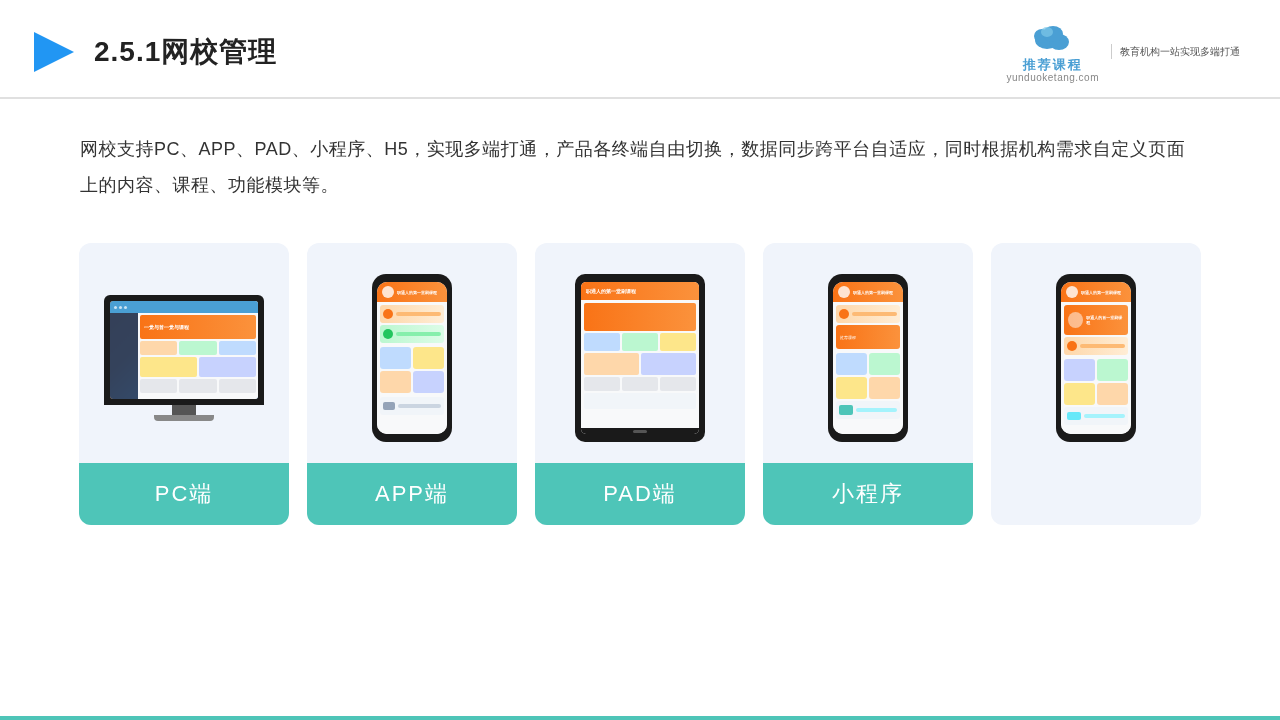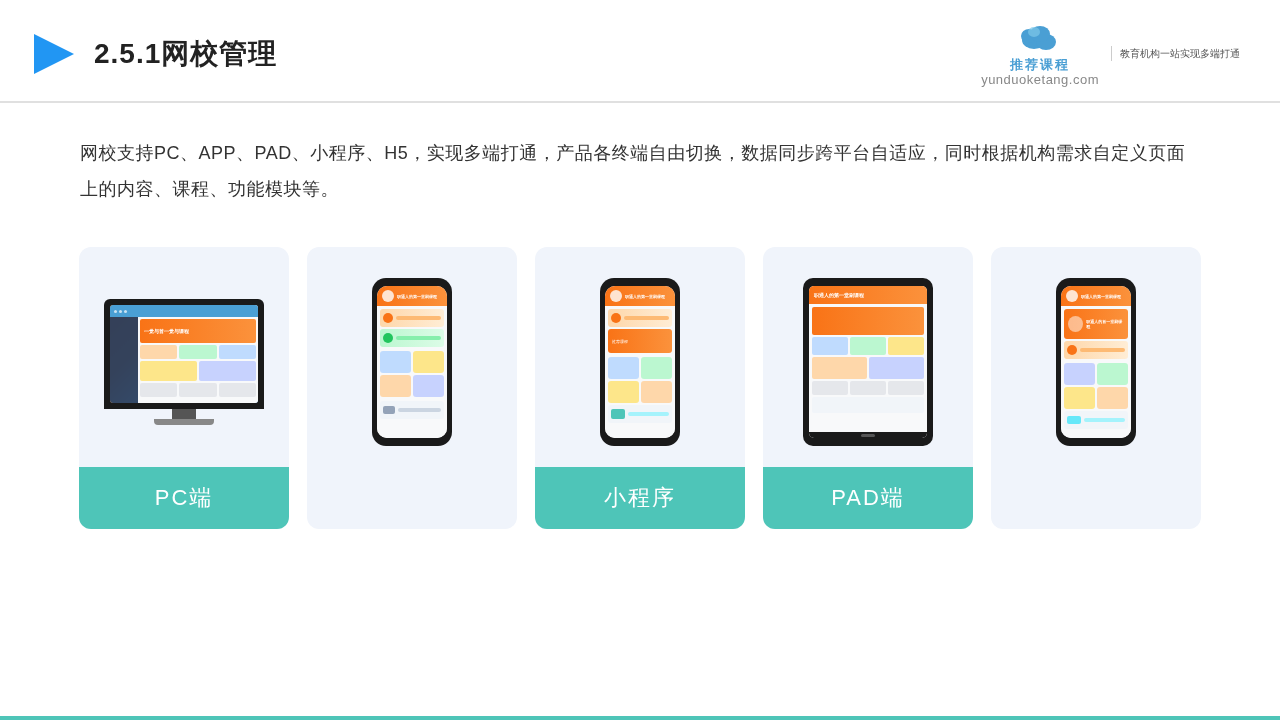--- a/index.html
+++ b/index.html
@@ -57,21 +57,21 @@
       height: 36px;
     }
     .logo-text-cn {
       font-size: 13px;
       color: #4a9fd4;
       font-weight: bold;
       letter-spacing: 2px;
       line-height: 1;
     }
     .logo-text-en {
-      font-size: 13px;
+      font-size: 10px;
       color: #888;
       letter-spacing: 0.5px;
       line-height: 1.4;
     }
     .logo-slogan {
       display: flex;
       flex-direction: row;
       align-items: flex-start;
       font-size: 10px;
       color: #555;
@@ -482,20 +482,59 @@
               <div class="phone-grid-item" style="background:#c7d2fe;"></div>
             </div>
             <div class="phone-card-item" style="background:#f1f5f9; margin-top:2px;">
               <div style="width:12px;height:8px;border-radius:2px;background:#94a3b8;"></div>
               <div class="phone-card-text-block" style="background:#cbd5e1;"></div>
             </div>
           </div>
         </div>
       </div>
     </div>
+    <div class="card-label">APP端</div>
+  </div>
+
+  <div class="card">
+    <div class="card-image-area">
+      <div class="tablet-mockup">
+        <div class="tablet-screen">
+          <div class="tablet-header">
+            <span class="tablet-header-text">职通人的第一堂刷课程</span>
+          </div>
+          <div class="tablet-content">
+            <div class="tablet-row">
+              <div class="tablet-block" style="background:linear-gradient(90deg,#f97316,#fb923c); height:28px;"></div>
+            </div>
+            <div class="tablet-row">
+              <div class="tablet-block" style="background:#bfdbfe; height:18px;"></div>
+              <div class="tablet-block" style="background:#bbf7d0; height:18px;"></div>
+              <div class="tablet-block" style="background:#fde68a; height:18px;"></div>
+            </div>
+            <div class="tablet-row">
+              <div class="tablet-block" style="background:#fed7aa; height:22px;"></div>
+              <div class="tablet-block" style="background:#c7d2fe; height:22px;"></div>
+            </div>
+            <div class="tablet-row">
+              <div class="tablet-block" style="background:#e5e7eb; height:14px;"></div>
+              <div class="tablet-block" style="background:#e5e7eb; height:14px;"></div>
+              <div class="tablet-block" style="background:#e5e7eb; height:14px;"></div>
+            </div>
+            <div class="tablet-row">
+              <div class="tablet-block" style="background:#f1f5f9; height:16px;"></div>
+            </div>
+          </div>
+          <div class="tablet-bottom-bar">
+            <div class="tablet-btn"></div>
+          </div>
+        </div>
+      </div>
+    </div>
+    <div class="card-label">PAD端</div>
   </div>
 
   <div class="card">
     <div class="card-image-area">
       <div class="phone-mockup">
         <div class="phone-notch"></div>
         <div class="phone-screen">
           <div class="phone-header-bar">
             <div class="phone-avatar"></div>
             <span class="phone-header-text">职通人的第一堂刷课程</span>
@@ -520,58 +559,20 @@
             </div>
           </div>
         </div>
       </div>
     </div>
     <div class="card-label">小程序</div>
   </div>
 
   <div class="card">
     <div class="card-image-area">
-      <div class="tablet-mockup">
-        <div class="tablet-screen">
-          <div class="tablet-header">
-            <span class="tablet-header-text">职通人的第一堂刷课程</span>
-          </div>
-          <div class="tablet-content">
-            <div class="tablet-row">
-              <div class="tablet-block" style="background:linear-gradient(90deg,#f97316,#fb923c); height:28px;"></div>
-            </div>
-            <div class="tablet-row">
-              <div class="tablet-block" style="background:#bfdbfe; height:18px;"></div>
-              <div class="tablet-block" style="background:#bbf7d0; height:18px;"></div>
-              <div class="tablet-block" style="background:#fde68a; height:18px;"></div>
-            </div>
-            <div class="tablet-row">
-              <div class="tablet-block" style="background:#fed7aa; height:22px;"></div>
-              <div class="tablet-block" style="background:#c7d2fe; height:22px;"></div>
-            </div>
-            <div class="tablet-row">
-              <div class="tablet-block" style="background:#e5e7eb; height:14px;"></div>
-              <div class="tablet-block" style="background:#e5e7eb; height:14px;"></div>
-              <div class="tablet-block" style="background:#e5e7eb; height:14px;"></div>
-            </div>
-            <div class="tablet-row">
-              <div class="tablet-block" style="background:#f1f5f9; height:16px;"></div>
-            </div>
-          </div>
-          <div class="tablet-bottom-bar">
-            <div class="tablet-btn"></div>
-          </div>
-        </div>
-      </div>
-    </div>
-    <div class="card-label">PAD端</div>
-  </div>
-
-  <div class="card">
-    <div class="card-image-area">
       <div class="phone-mockup">
         <div class="phone-notch"></div>
         <div class="phone-screen">
           <div class="phone-header-bar">
             <div class="phone-avatar"></div>
             <span class="phone-header-text">职通人的第一堂刷课程</span>
           </div>
           <div class="phone-content">
             <div style="height:30px; background:linear-gradient(90deg,#f97316,#fb923c); border-radius:3px; display:flex; align-items:center; padding:0 4px; gap:3px;">
               <div style="width:16px;height:16px;border-radius:50%;background:rgba(255,255,255,0.5);"></div>

